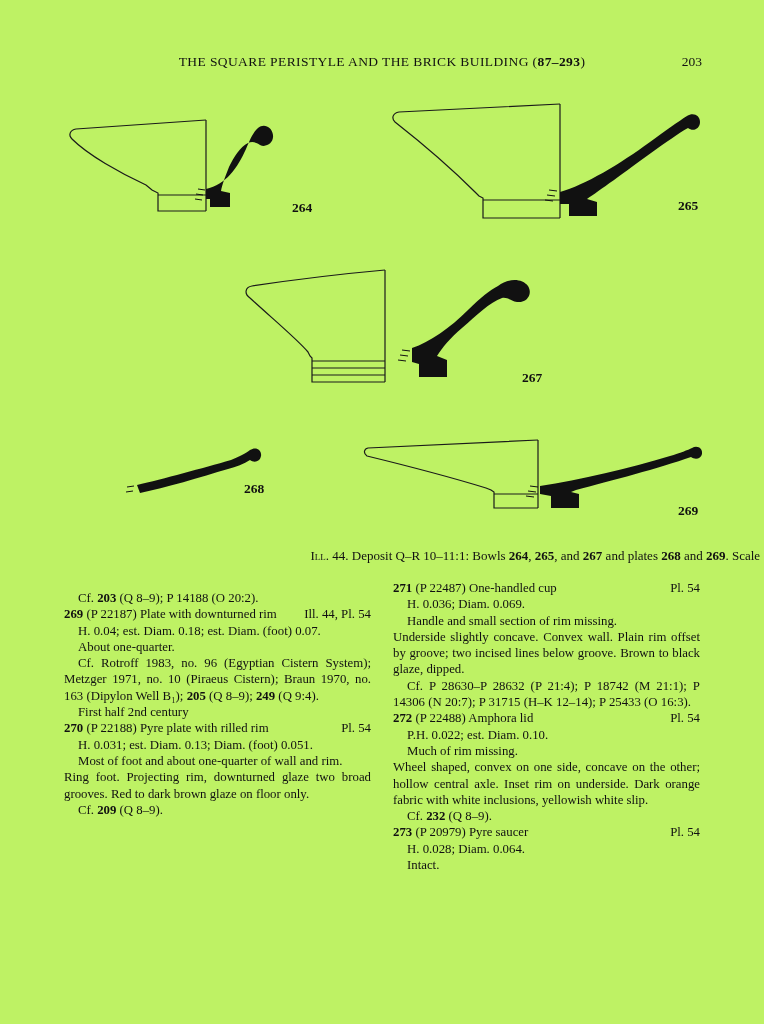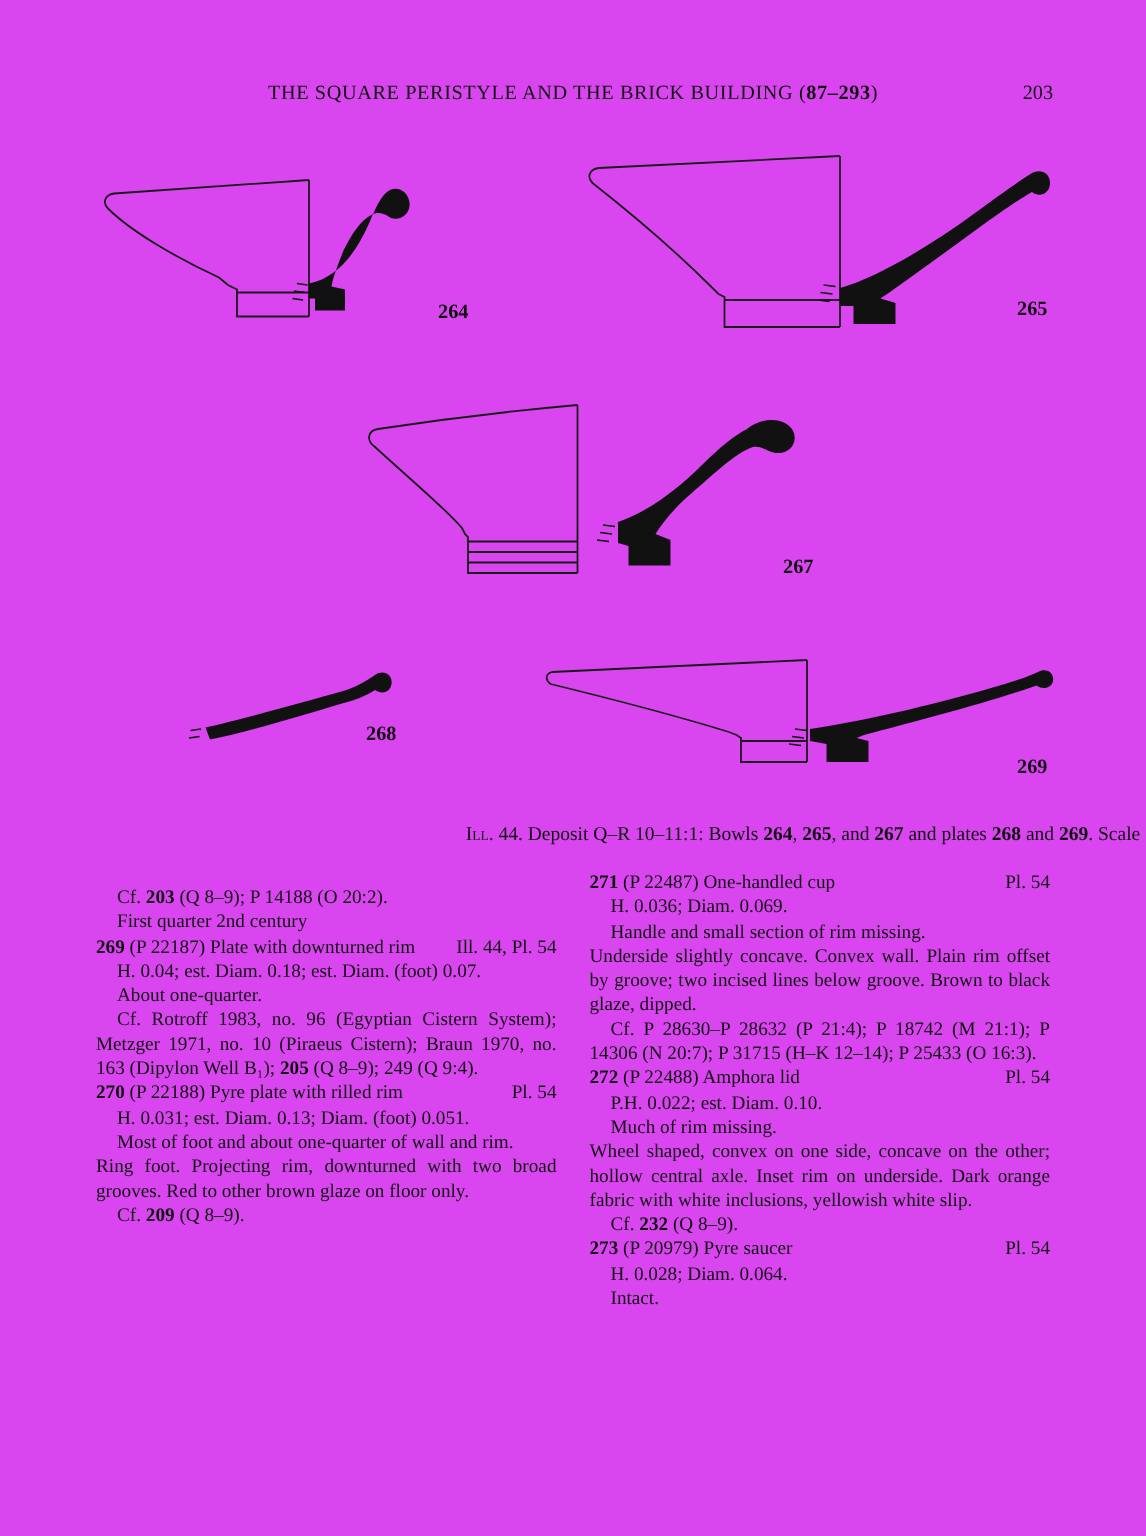--- a/index.html
+++ b/index.html
@@ -1,17 +1,17 @@
 <!DOCTYPE html>
 <html><head>
 <meta charset="utf-8">
 <style>
   html,body { margin:0; padding:0; background:#e8e8e8; }
   .page {
-    position:relative; width:764px; height:1024px; background:#d946ef;
+    position:relative; width:764px; height:1024px; background:#bef264;
     font-family:"Liberation Serif", serif; color:#111; overflow:hidden;
     margin:0 auto;
   }
   .header {
     position:absolute; top:54px; left:0; width:100%; text-align:center;
     font-size:13.5px; letter-spacing:.03em; white-space:nowrap;
   }
   .pagenum { position:absolute; top:54px; right:62px; font-size:13.5px; }
   .fig { position:absolute; }
   .fig-label { position:absolute; font-weight:bold; font-size:13.5px; }
@@ -111,49 +111,49 @@
   <span class="fig-label" style="left:678px; top:503px;">269</span>
 
   <div class="caption"><span style="font-variant: small-caps;">Ill.</span><span> 44. Deposit Q–R 10–11:1: Bowls </span><span style="font-weight: bold;">264</span><span>, </span><span style="font-weight: bold;">265</span><span>, and </span><span style="font-weight: bold;">267</span><span> and plates </span><span style="font-weight: bold;">268</span><span> and </span><span style="font-weight: bold;">269</span><span>. Scale 1:2</span></div>
 
   <div class="columns">
 
     <div class="col">
 
       <div>
         <div class="cf"><span>Cf. </span><span style="font-weight: bold;">203</span><span> (Q 8–9); P 14188 (O 20:2).</span></div>
-        <div class="line-indent">First quarter 2nd century</div>
       </div>
 
       <div>
         <div class="entry-head">
           <span class="head-left">
             <b>269</b>
             <span>(P 22187)</span>
             <span>Plate with downturned rim</span>
           </span>
           <span class="head-right">Ill. 44, Pl. 54</span>
         </div>
         <div class="line-indent">H. 0.04; est. Diam. 0.18; est. Diam. (foot) 0.07.</div>
         <div class="line-indent">About one-quarter.</div>
-        <div class="cf"><span>Cf. Rotroff 1983, no. 96 (Egyptian Cistern System); Metzger 1971, no. 10 (Piraeus Cistern); Braun 1970, no. 163 (Dipylon Well B₁); </span><span style="font-weight: bold;">205</span><span> (Q 8–9); </span><span style="font-weight: normal;">249</span><span> (Q 9:4).</span></div>
+        <div class="cf"><span>Cf. Rotroff 1983, no. 96 (Egyptian Cistern System); Metzger 1971, no. 10 (Piraeus Cistern); Braun 1970, no. 163 (Dipylon Well B₁); </span><span style="font-weight: bold;">205</span><span> (Q 8–9); </span><span style="font-weight: bold;">249</span><span> (Q 9:4).</span></div>
+        <div class="line-indent">First half 2nd century</div>
       </div>
 
       <div>
         <div class="entry-head">
           <span class="head-left">
             <b>270</b>
             <span>(P 22188)</span>
             <span>Pyre plate with rilled rim</span>
           </span>
           <span class="head-right">Pl. 54</span>
         </div>
         <div class="line-indent">H. 0.031; est. Diam. 0.13; Diam. (foot) 0.051.</div>
         <div class="line-indent">Most of foot and about one-quarter of wall and rim.</div>
-        <div class="para">Ring foot.  Projecting rim, downturned with two broad grooves.  Red to other brown glaze on floor only.</div>
+        <div class="para">Ring foot.  Projecting rim, downturned glaze two broad grooves.  Red to dark brown glaze on floor only.</div>
         <div class="cf"><span>Cf. </span><span style="font-weight: bold;">209</span><span> (Q 8–9).</span></div>
       </div>
 
     </div>
 
     <div class="col">
 
       <div style="margin-top:-10px;">
         <div class="entry-head">
           <span class="head-left">

